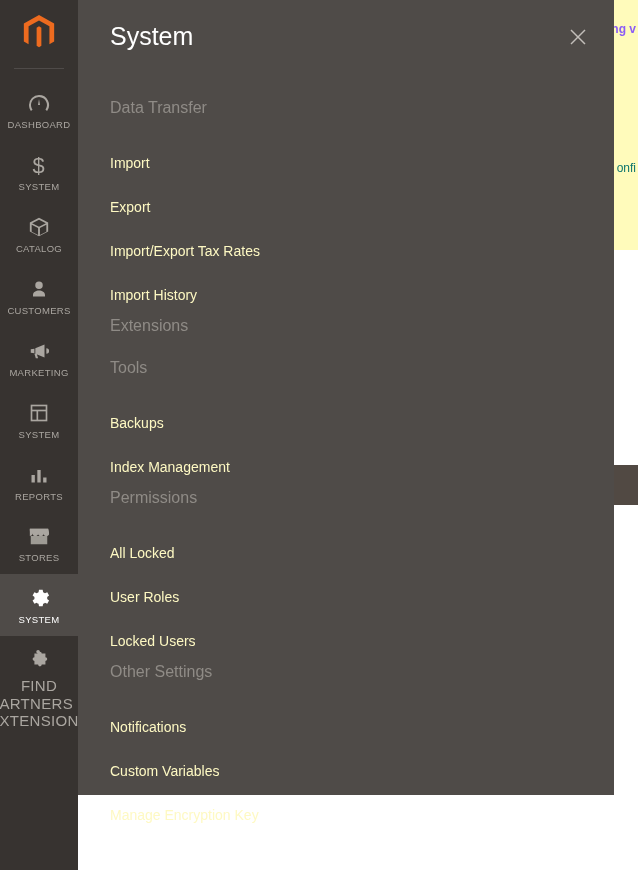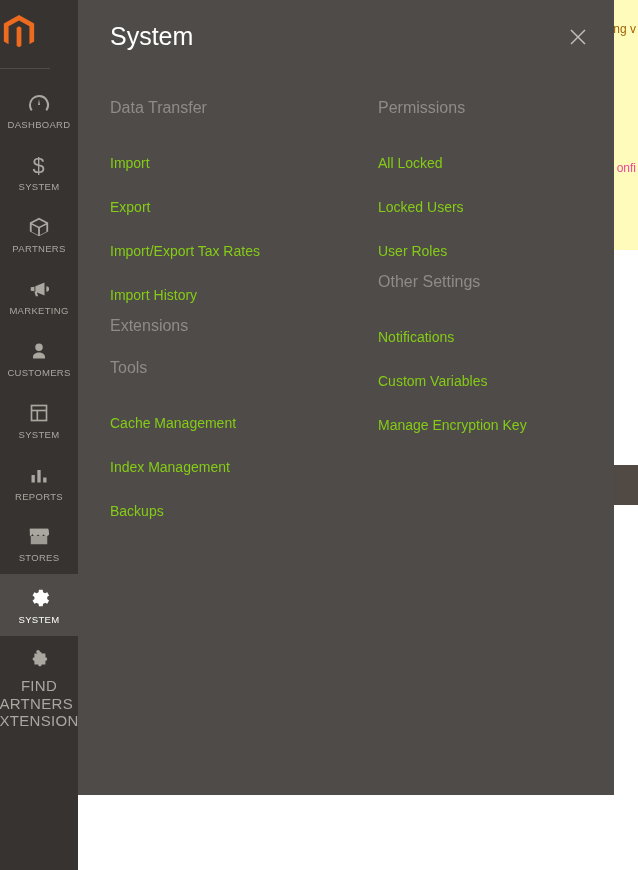--- a/index.html
+++ b/index.html
@@ -1,46 +1,46 @@
 <!DOCTYPE html>
 <html><head>
   <meta charset="utf-8">
   <style>
     * { margin: 0; padding: 0; box-sizing: border-box; }
     body { font-family: 'Helvetica Neue', Arial, sans-serif; background: #fff; width: 638px; height: 870px; overflow: hidden; position: relative; }
 
     
-    .sidebar { position: absolute; left: 0; top: 0; width: 78px; height: 870px; background: #373330; display: flex; flex-direction: column; align-items: flex-start; z-index: 1; }
+    .sidebar { position: absolute; left: 0; top: 0; width: 78px; height: 870px; background: #373330; display: flex; flex-direction: column; align-items: center; z-index: 1; }
     .logo { width: 38px; height: 38px; margin: 14px 0 16px; display: flex; align-items: center; justify-content: center; }
     .logo svg { width: 36px; height: 36px; }
     .divider { width: 50px; height: 1px; background: rgba(255,255,255,0.12); margin-bottom: 10px; }
     .nav-item { width: 78px; display: flex; flex-direction: column; align-items: center; justify-content: center; padding: 12px 0 10px; cursor: pointer; }
     .nav-item.active { background: #4f4b48; }
     .nav-icon { width: 24px; height: 24px; display: flex; align-items: center; justify-content: center; margin-bottom: 5px; color: #aaa6a0; }
     .nav-item.active .nav-icon { color: #fff; }
     .nav-label { font-size: 9.5px; color: #aaa6a0; letter-spacing: 0.3px; text-align: center; line-height: 1.15; padding: 0 2px; }
     .nav-item.active .nav-label { color: #fff; }
     .nav-item.multiline .nav-label { font-size: 15px; }
 
     
     .flyout { position: absolute; left: 78px; top: 0; width: 536px; height: 795px; background: #4f4b48; z-index: 2; }
     .flyout-header { display: flex; align-items: center; justify-content: space-between; padding: 22px 26px 0 32px; }
     .flyout-title { color: #fff; font-size: 25px; font-weight: 400; }
     .close-icon { width: 20px; height: 20px; cursor: pointer; color: #c2beb9; display: flex; align-items: center; justify-content: center; }
-    .flyout-body { display: flex; padding: 48px 0 0 0; }
+    .flyout-body { display: flex; padding: 48px 0 0 0; flex-direction: column; }
     .col { width: 268px; padding: 0 16px 0 32px; }
     .section-header { color: #8f8b86; font-size: 16px; font-weight: 400; margin: 0 0 24px 0; }
     .section-header.mt { }
-    .menu-link { display: block; color: #84cc16; font-size: 14px; padding: 0 0 0 0; height: 44px; line-height: 44px; cursor: pointer; margin-left: -16px; padding-left: 16px; width: 236px; }
+    .menu-link { display: block; color: #fef9c3; font-size: 14px; padding: 0 0 0 0; height: 44px; line-height: 44px; cursor: pointer; margin-left: -16px; padding-left: 16px; width: 236px; }
     .menu-link.selected { background: #423f3c; }
 
     
     .bg-banner { position: absolute; right: 0; top: 0; width: 30px; height: 250px; background: #fffbbb; z-index: 0; }
-    .bg-text1 { position: absolute; right: 2px; top: 22px; font-size: 12px; color: #a16207; z-index: 0; }
-    .bg-link { position: absolute; right: 2px; top: 161px; font-size: 12px; color: #ec4899; z-index: 0; }
+    .bg-text1 { position: absolute; right: 2px; top: 22px; font-size: 12px; color: #8b5cf6; z-index: 0; font-weight: bold; }
+    .bg-link { position: absolute; right: 2px; top: 161px; font-size: 12px; color: #0f766e; z-index: 0; }
     .bg-row { position: absolute; left: 614px; top: 465px; width: 24px; height: 40px; background: #514943; z-index: 0; }
   </style>
 </head>
 <body>
 
 <div class="bg-banner"></div>
 <span class="bg-text1">ng v</span>
 <span class="bg-link">onfi</span>
 <div class="bg-row"></div>
 
@@ -70,39 +70,39 @@
     </span>
     <span class="nav-label">SYSTEM</span>
   </div>
 
   <div class="nav-item">
     <span class="nav-icon">
       <svg width="22" height="22" viewBox="0 0 24 24" fill="currentColor">
           <path d="M12 2 2 7v10l10 5 10-5V7l-10-5zm0 2.2 7.5 3.8L12 11.8 4.5 8 12 4.2zM4 9.5l7 3.5v7.7l-7-3.5V9.5zm16 0v7.7l-7 3.5V13l7-3.5z"></path>
         </svg>
     </span>
-    <span class="nav-label">PARTNERS</span>
+    <span class="nav-label">CATALOG</span>
+  </div>
+
+  <div class="nav-item">
+    <span class="nav-icon">
+      <svg width="18" height="22" viewBox="0 0 24 24" fill="currentColor">
+          <path d="M12 12a5 5 0 1 0-5-5 5 5 0 0 0 5 5zm0 2c-4 0-8 2-8 6v2h16v-2c0-4-4-6-8-6z"></path>
+        </svg>
+    </span>
+    <span class="nav-label">CUSTOMERS</span>
   </div>
 
   <div class="nav-item">
     <span class="nav-icon">
       <svg width="22" height="22" viewBox="0 0 24 24" fill="currentColor">
           <path d="M3 10v4l4 .5V9.5L3 10zm5-1v6l10 4V5L8 9zm12 0v6a3 3 0 0 0 0-6zM7 15l1.5 5H11l-1.5-5H7z"></path>
         </svg>
     </span>
     <span class="nav-label">MARKETING</span>
-  </div>
-
-  <div class="nav-item">
-    <span class="nav-icon">
-      <svg width="18" height="22" viewBox="0 0 24 24" fill="currentColor">
-          <path d="M12 12a5 5 0 1 0-5-5 5 5 0 0 0 5 5zm0 2c-4 0-8 2-8 6v2h16v-2c0-4-4-6-8-6z"></path>
-        </svg>
-    </span>
-    <span class="nav-label">CUSTOMERS</span>
   </div>
 
   <div class="nav-item">
     <span class="nav-icon">
       <svg width="20" height="20" viewBox="0 0 24 24" fill="none" stroke="currentColor" stroke-width="2">
           <rect x="3" y="3" width="18" height="18"></rect>
           <line x1="3" y1="9" x2="21" y2="9"></line>
           <line x1="10" y1="9" x2="10" y2="21"></line>
         </svg>
     </span>
@@ -163,29 +163,28 @@
     <div class="col">
       <h3 class="section-header">Data Transfer</h3>
       <a class="menu-link">Import</a>
       <a class="menu-link">Export</a>
       <a class="menu-link">Import/Export Tax Rates</a>
       <a class="menu-link">Import History</a>
 
       <h3 class="section-header mt">Extensions</h3>
 
       <h3 class="section-header mt">Tools</h3>
-      <a class="menu-link">Cache Management</a>
+      <a class="menu-link">Backups</a>
       <a class="menu-link">Index Management</a>
-      <a class="menu-link">Backups</a>
     </div>
     <div class="col">
       <h3 class="section-header">Permissions</h3>
       <a class="menu-link">All Locked</a>
+      <a class="menu-link">User Roles</a>
       <a class="menu-link">Locked Users</a>
-      <a class="menu-link">User Roles</a>
 
       <h3 class="section-header mt">Other Settings</h3>
       <a class="menu-link">Notifications</a>
       <a class="menu-link">Custom Variables</a>
       <a class="menu-link">Manage Encryption Key</a>
     </div>
   </div>
 </div>
 
 </body></html>

